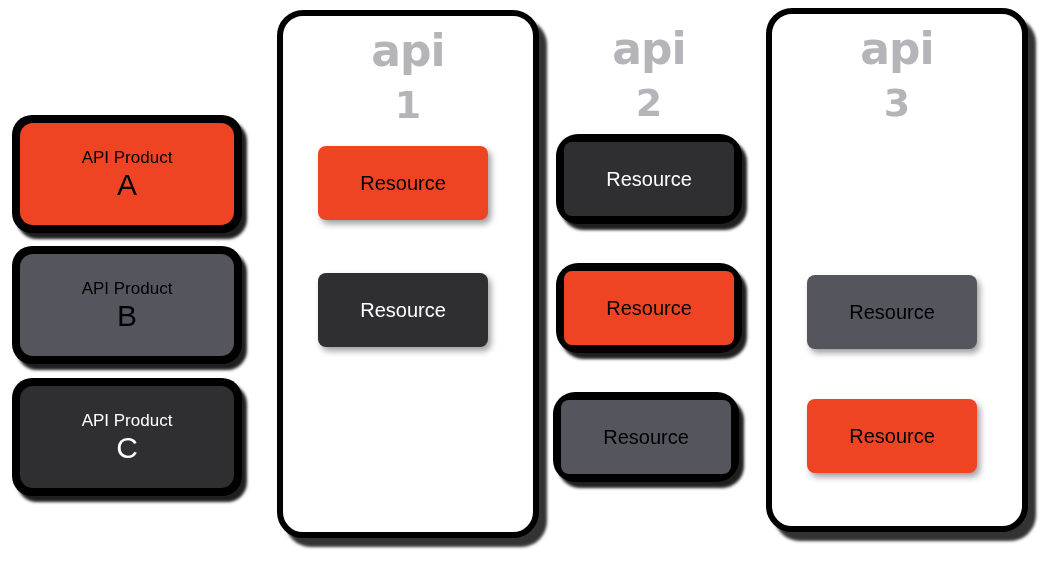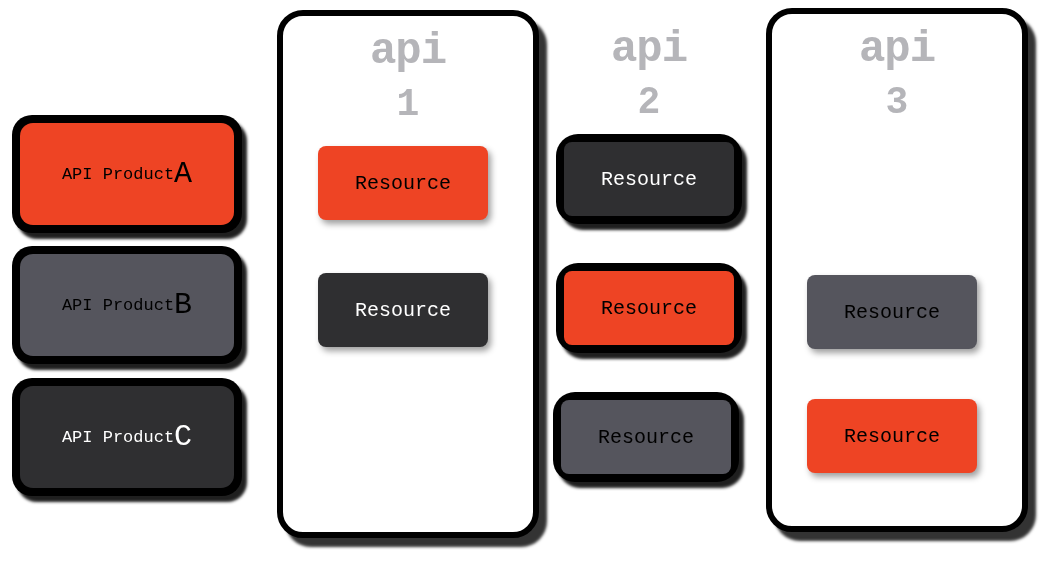--- a/index.html
+++ b/index.html
@@ -1,35 +1,35 @@
 <!DOCTYPE html>
 <html style="--orange: #EE4424; --dark: #2F2F31; --gray: #55555D; --label-gray: #B5B5B9; --outline: #000000; --background: #FFFFFF;"><head>
 <meta charset="utf-8">
 <style>
   :root{
     --orange:#EE4424; --dark:#2F2F31; --gray:#55555D;
     --label-gray:#B5B5B9; --outline:#000000; --background:#FFFFFF;
   }
-  *{margin:0;padding:0;box-sizing:border-box;font-family:Liberation Mono, monospace;}
+  *{margin:0;padding:0;box-sizing:border-box;}
   html,body{background:#fff;}
   .canvas{
     position:relative;width:1044px;height:563px;overflow:hidden;
     background:var(--background);
     font-family:"Liberation Sans",sans-serif;
   }
   
   .product{
     position:absolute;left:12px;width:230px;height:118px;
     background:var(--outline);border-radius:20px;padding:8px;
     box-shadow:5px 6px 3px rgba(0,0,0,0.88);
   }
   .p-a{top:115px}.p-b{top:246px}.p-c{top:378px}
   .product-inner{
     width:100%;height:100%;border-radius:13px;
-    display:flex;align-items:center;justify-content:center;gap:0;
+    display:flex;flex-direction:column;align-items:center;justify-content:center;gap:0;
   }
   .product-label{font-size:17px;}
   .product-letter{font-size:30px;line-height:1.1;}
   
   .bg-orange{background:var(--orange);color:#000;}
   .bg-gray{background:var(--gray);color:#000;}
   .bg-dark{background:var(--dark);color:#fff;}
   
   .api-container{
     position:absolute;width:262px;background:#fff;

